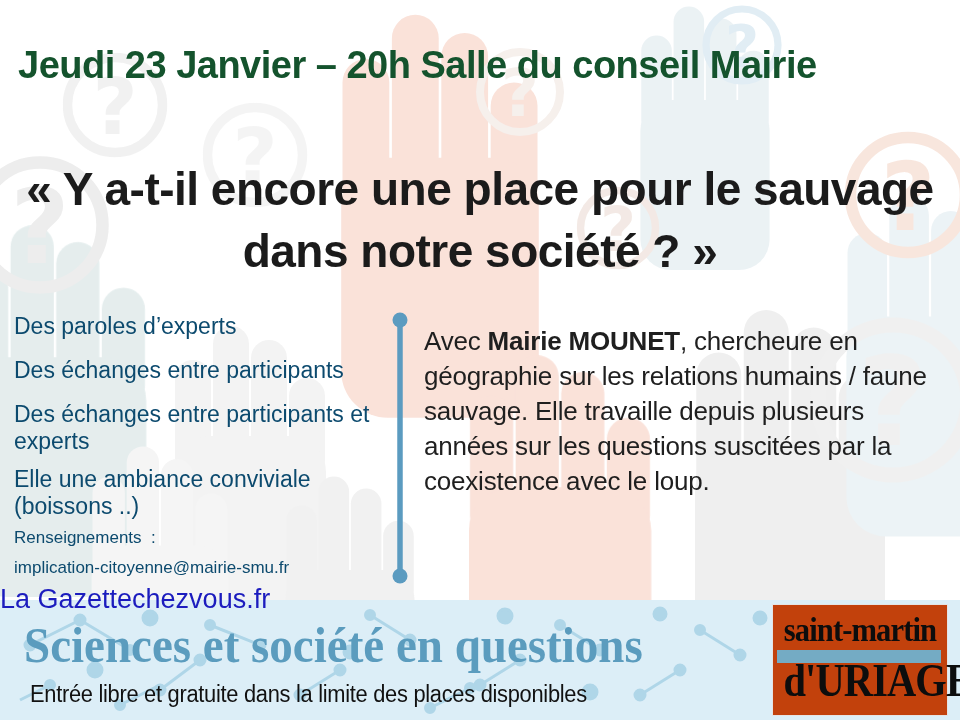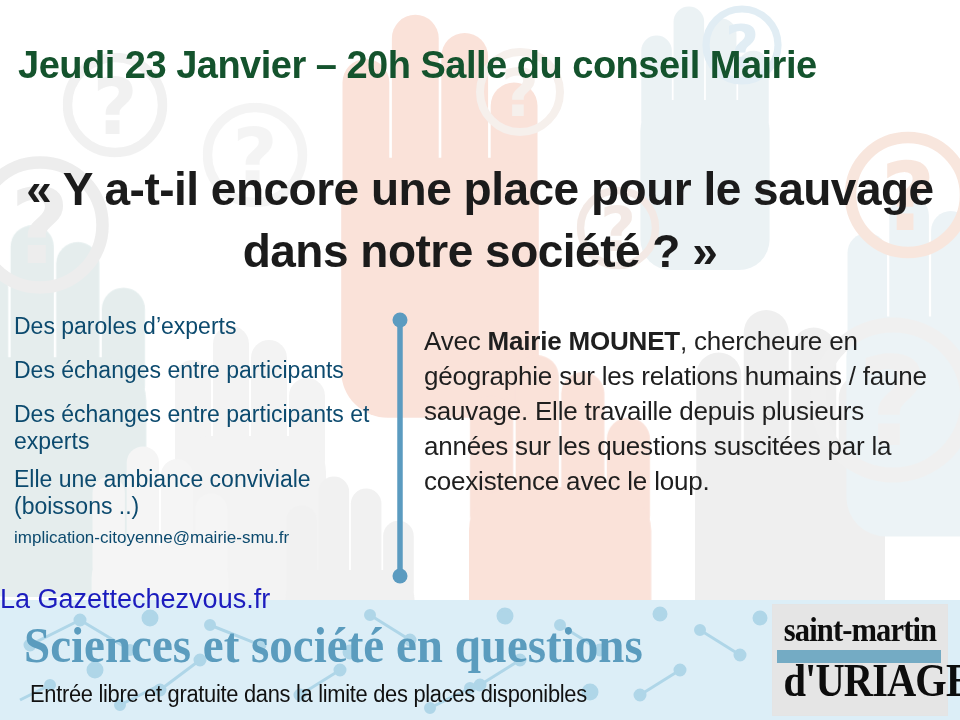--- a/index.html
+++ b/index.html
@@ -52,21 +52,21 @@
     color: var(--banner_title_color, #5b9cbe);
     transform: scaleX(0.94); transform-origin: left center; white-space: nowrap;
   }
   .admission {
     position: absolute; left: 30px; top: 681px; z-index: 3;
     font-size: 23px; color: #111; letter-spacing: -0.3px;
     transform: scaleX(0.95); transform-origin: left center; white-space: nowrap;
   }
   .logo-box {
     position: absolute; left: 772px; top: 604px; width: 176px; height: 112px; z-index: 4;
-    background: #e5e5e5; border: 1px solid #e4e4e4; text-align: center;
+    background: #c2410c; border: 1px solid #e4e4e4; text-align: center;
     font-family: "Liberation Serif", serif; color: #0d0d0d;
   }
   .logo-line1 {
     position: absolute; top: 6px; left: 0; width: 100%;
     font-size: 34px; font-weight: 700; letter-spacing: -1px;
     transform: scaleX(0.9); transform-origin: center; z-index: 1;
   }
   .logo-bar {
     position: absolute; top: 45px; left: 4px; right: 6px; height: 13px;
     background: var(--logo_bar, #74abc4); z-index: 0;
@@ -122,20 +122,21 @@
   <div class="quote">
     <div>« Y a-t-il encore une place pour le sauvage</div>
     <div>dans notre société ? »</div>
   </div>
 
   <div class="left-col">
     <p class="item">Des paroles d’experts</p>
     <p class="item">Des échanges entre participants</p>
     <p class="item wrap2">Des échanges entre participants et experts</p>
     <p class="item wrap2">Elle une ambiance conviviale (boissons ..)</p>
+    <p class="small">Renseignements  :</p>
     <p class="small">implication-citoyenne@mairie-smu.fr</p>
   </div>
 
   <svg class="divider" width="20" height="282" viewBox="0 0 20 282">
     <line x1="10" y1="12" x2="10" y2="268" stroke="currentColor" stroke-width="5.5"></line>
     <circle cx="10" cy="12" r="7.5" fill="currentColor"></circle>
     <circle cx="10" cy="268" r="7.5" fill="currentColor"></circle>
   </svg>
 
   <div class="right-col">

